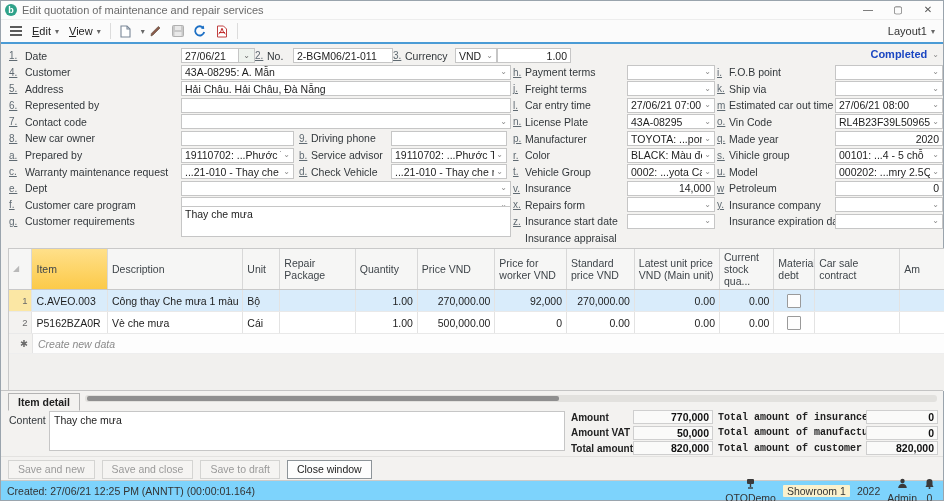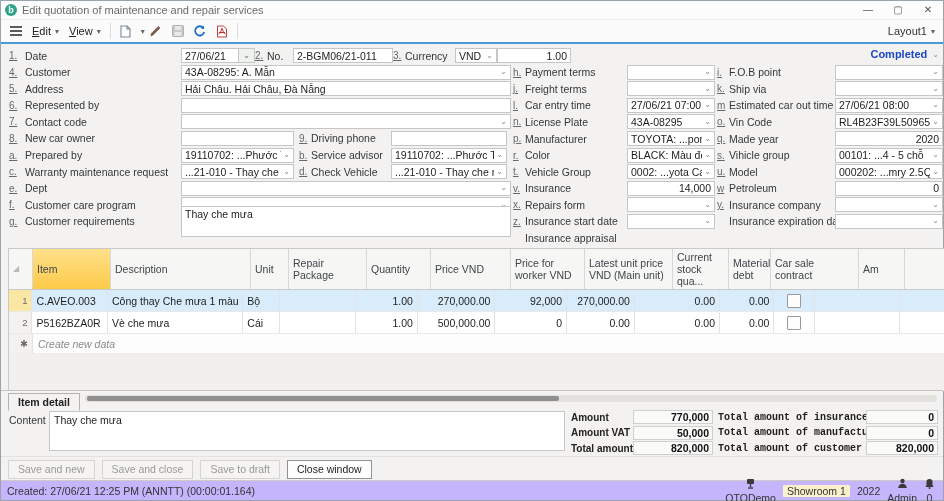--- a/index.html
+++ b/index.html
@@ -91,21 +91,21 @@
   .tbox.b2{width:72px;}
 
   
   .footer{position:absolute;left:0;top:455px;right:0;height:24px;background:#f3f2f0;
           display:flex;align-items:center;padding-left:7px;border-top:1px solid #e3e2e0;}
   .fbtn{height:19px;padding:0 9px;margin-right:7px;font-size:10.5px;display:flex;align-items:center;
         background:#f5f4f2;border:1px solid #d4d4d2;color:#9a9a9a;}
   .fbtn.on{background:#fdfdfd;border:1px solid #8d9499;color:#1d1d1d;}
 
   
-  .statusbar{position:absolute;left:0;bottom:0;right:0;height:19px;background:#c4b5fd;
+  .statusbar{position:absolute;left:0;bottom:0;right:0;height:19px;background:#7dd3fc;
              border-top:1px solid #cccbc9;display:flex;align-items:center;font-size:10.5px;color:#333;}
   .sb-left{padding-left:6px;flex:1;white-space:nowrap;}
   .sb-right{display:flex;align-items:center;padding-right:8px;gap:7px;}
   .sb-item{display:flex;align-items:center;gap:3px;white-space:nowrap;flex-direction:column;}
   .sb-hl{padding:0 4px;border-radius:1px;}
   .mini-ico{width:11px;height:11px;flex:none;}
 </style>
 </head>
 <body>
 
@@ -477,20 +477,21 @@
         <div class="g-hcell" style="width: 24px;">
           <span class="selall">◢</span>
         </div>
         <div class="g-hcell hl" style="width: 78px;">Item</div>
         <div class="g-hcell" style="width: 140px;">Description</div>
         <div class="g-hcell" style="width: 38px;">Unit</div>
         <div class="g-hcell" style="width: 78px;">Repair Package</div>
         <div class="g-hcell" style="width: 64px;">Quantity</div>
         <div class="g-hcell" style="width: 80px;">Price VND</div>
         <div class="g-hcell" style="width: 74px;">Price for worker VND</div>
+        <div class="g-hcell" style="width: 70px;">Standard price VND</div>
         <div class="g-hcell" style="width: 88px;">Latest unit price VND (Main unit)</div>
         <div class="g-hcell" style="width: 56px;">Current stock qua...</div>
         <div class="g-hcell" style="width: 42px;">Material debt</div>
         <div class="g-hcell" style="width: 88px;">Car sale contract</div>
         <div class="g-hcell" style="width: 46px;">Am</div>
       </div>
       <div class="g-row sel">
         <div class="g-cell g-num" style="width: 24px;">1</div>
         <div class="g-cell l" style="width: 78px;">C.AVEO.003</div>
         <div class="g-cell l" style="width: 140px;">Công thay Che mưa 1 màu</div>

